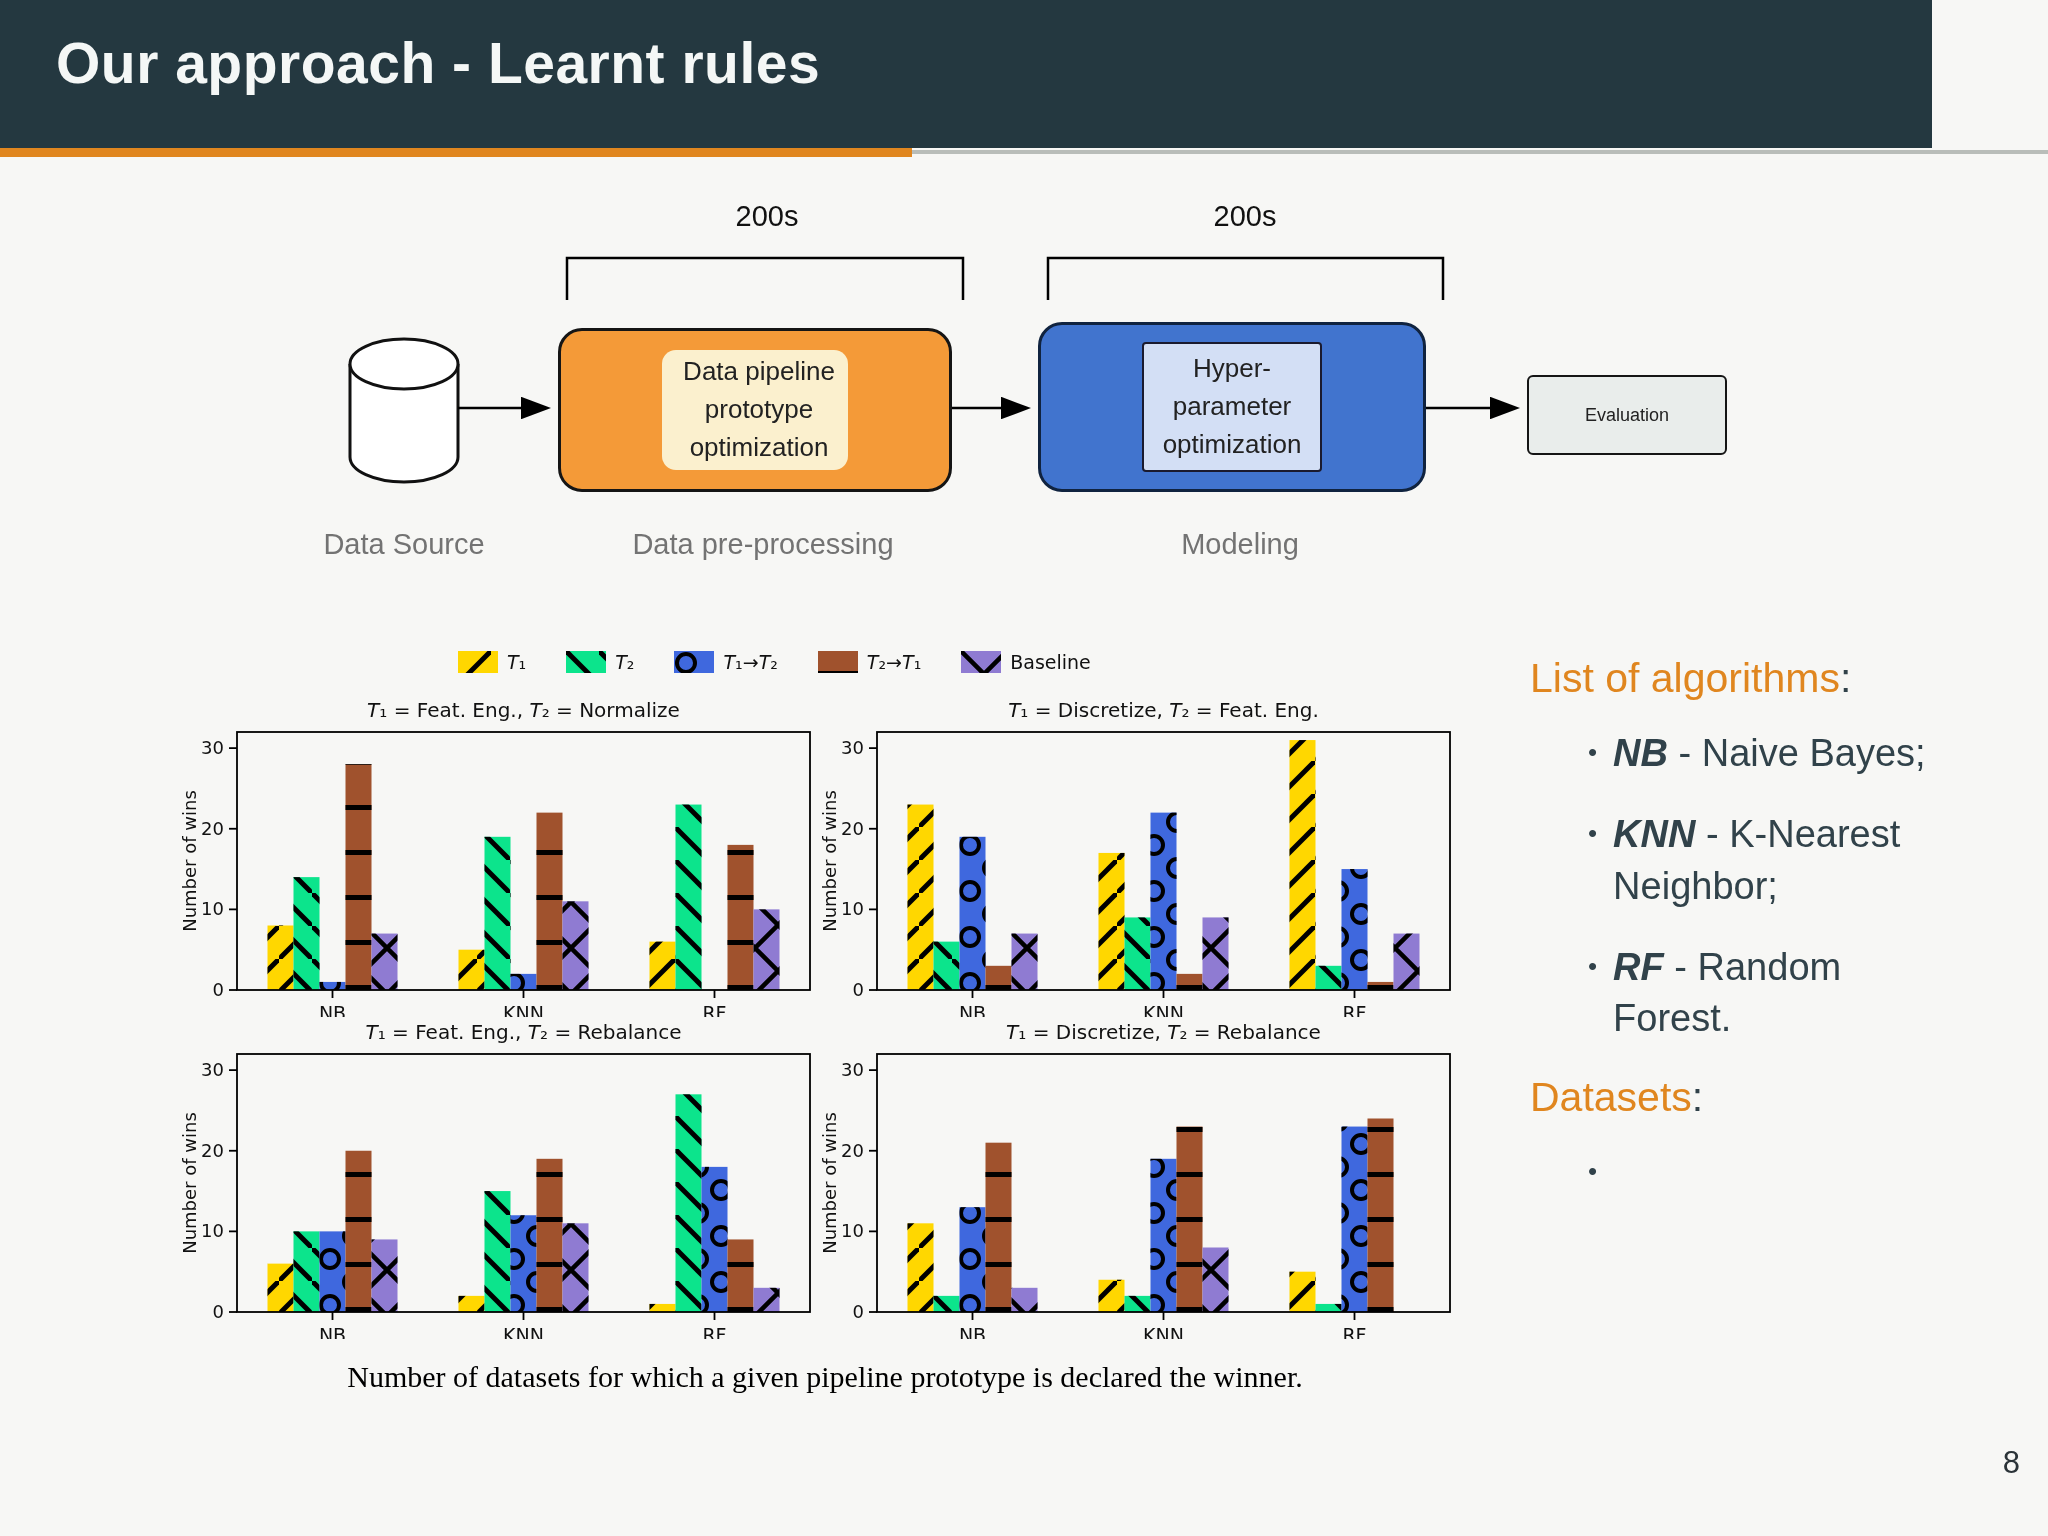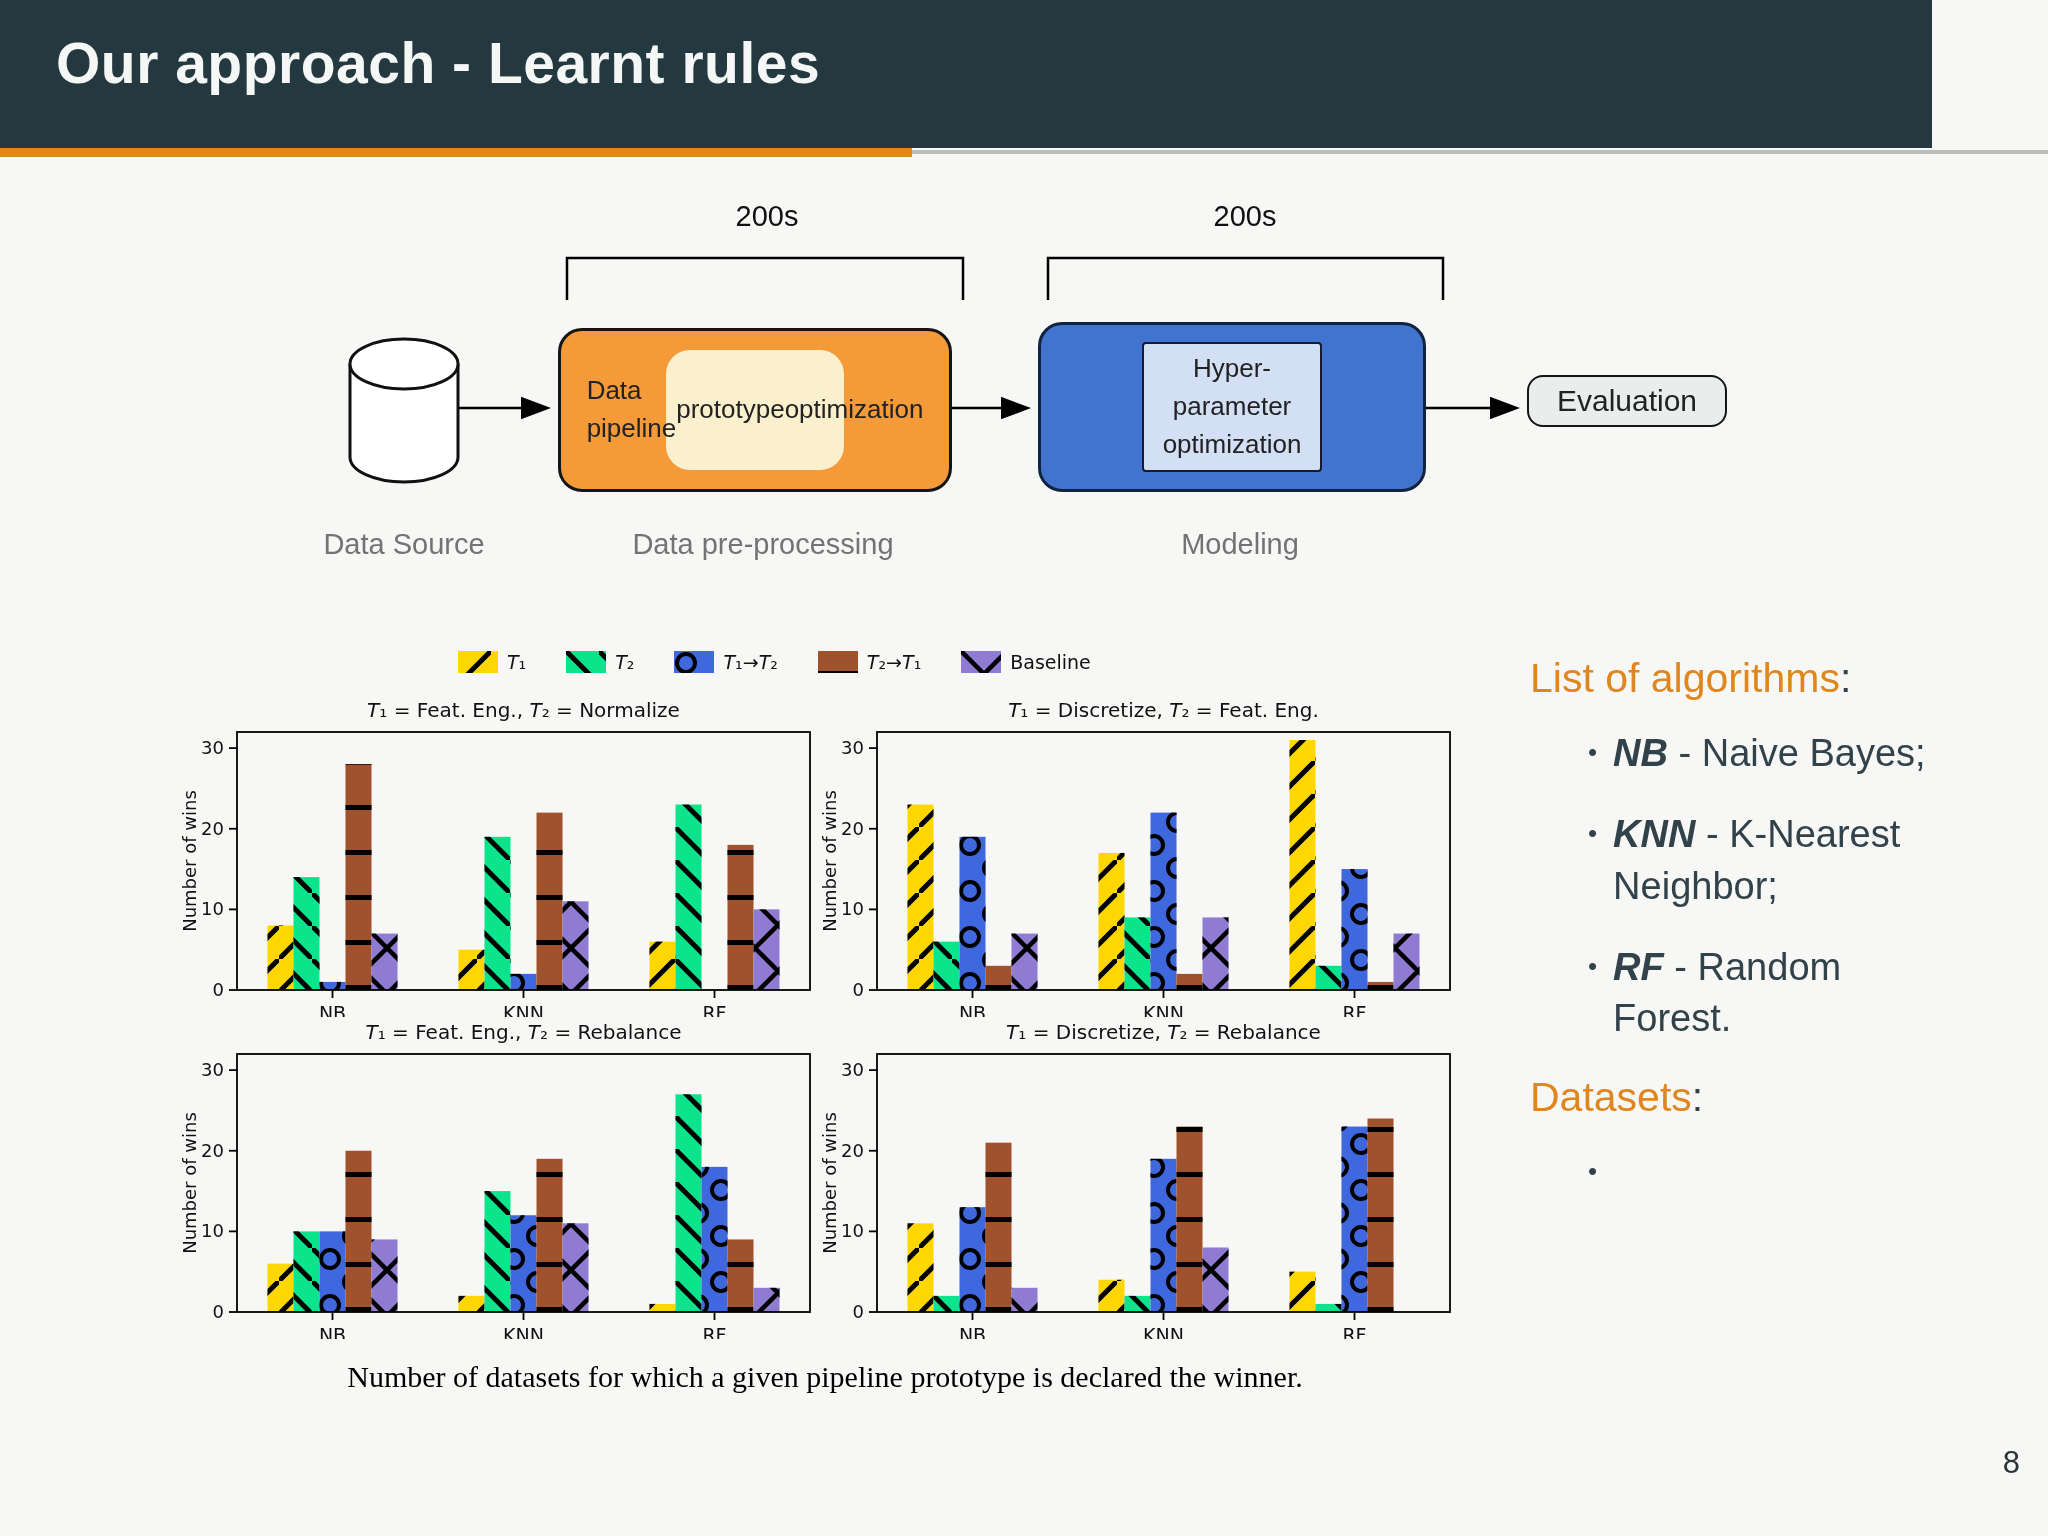--- a/index.html
+++ b/index.html
@@ -11,29 +11,29 @@
                 color:var(--header_text,#F4F7F6);letter-spacing:.5px;}
   .rule-gray{position:absolute;left:0;top:150px;width:2048px;height:4px;background:#B9BDB9;}
   .rule-orange{position:absolute;left:0;top:148px;width:912px;height:9px;background:var(--accent_orange,#E0861F);}
   
   .diagram{position:absolute;left:0;top:155px;width:2048px;height:430px;}
   .diagram svg.overlay{position:absolute;left:0;top:0;}
   .time-label{position:absolute;top:45px;width:120px;text-align:center;font-size:29px;color:#111;}
   .dg-box{position:absolute;display:flex;align-items:center;justify-content:center;box-sizing:border-box;}
   .box-orange{left:558px;top:173px;width:394px;height:164px;border:3px solid #151515;border-radius:24px;
               background:var(--box_orange,#F49A38);}
-  .box-cream{width:178px;height:120px;border-radius:24px;background:var(--box_cream,#FBF0CE);
-             display:flex;flex-direction:row;align-items:center;justify-content:center;}
+  .box-cream{width:178px;height:120px;border-radius:14px;background:var(--box_cream,#FBF0CE);
+             display:flex;flex-direction:column;align-items:center;justify-content:center;padding-left:8px;}
   .box-blue{left:1038px;top:167px;width:388px;height:170px;border:3px solid #10233f;border-radius:24px;
             background:var(--box_blue,#4174CE);}
   .box-lightblue{width:176px;height:126px;border-radius:4px;border:2px solid #1a1a2e;
                  background:var(--box_lightblue,#D3DFF5);display:flex;flex-direction:column;align-items:center;justify-content:center;}
   .inner-line{font-size:26px;line-height:1.45;color:#222;}
-  .box-eval{left:1527px;top:220px;width:200px;height:52px;border:2.5px solid #151515;border-radius:16px;
-            background:var(--box_gray,#E9EDEB);font-size:30px;color:#222;}
+  .box-eval{left:1527px;top:220px;width:200px;height:80px;border:2.5px solid #151515;border-radius:6px;
+            background:var(--box_gray,#E9EDEB);font-size:18px;color:#222;}
   .dg-label{position:absolute;top:373px;text-align:center;font-size:29px;color:#737373;}
   
   .figure{position:absolute;left:180px;top:645px;width:1290px;height:700px;}
   .legend{position:absolute;left:278px;top:6px;display:flex;gap:40px;align-items:center;}
   .legend-item{display:flex;align-items:center;gap:9px;font-family:"DejaVu Sans",sans-serif;
                font-size:19px;color:#111;}
   .chart-host{position:absolute;width:640px;height:322px;}
   .chart-host svg{font-family:"DejaVu Sans",sans-serif;}
   
   .caption{position:absolute;left:180px;top:1360px;width:1290px;text-align:center;

